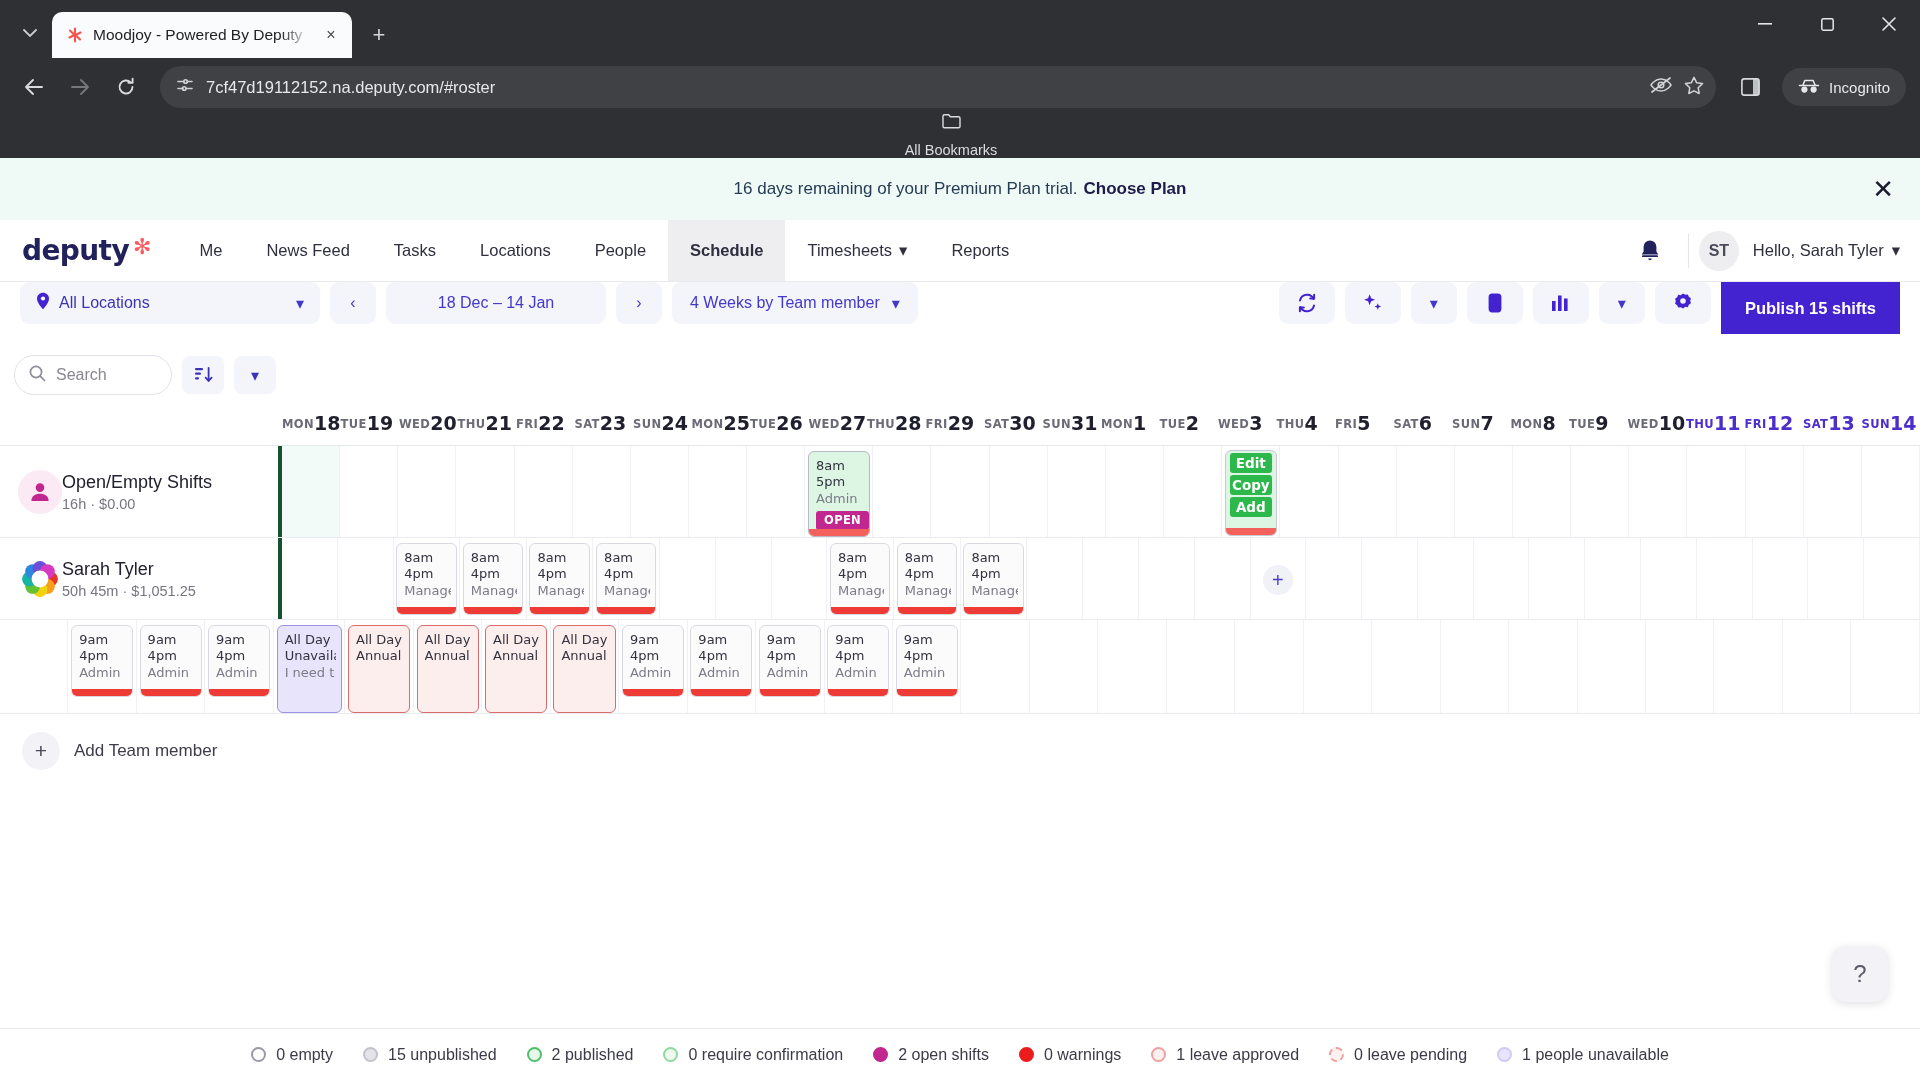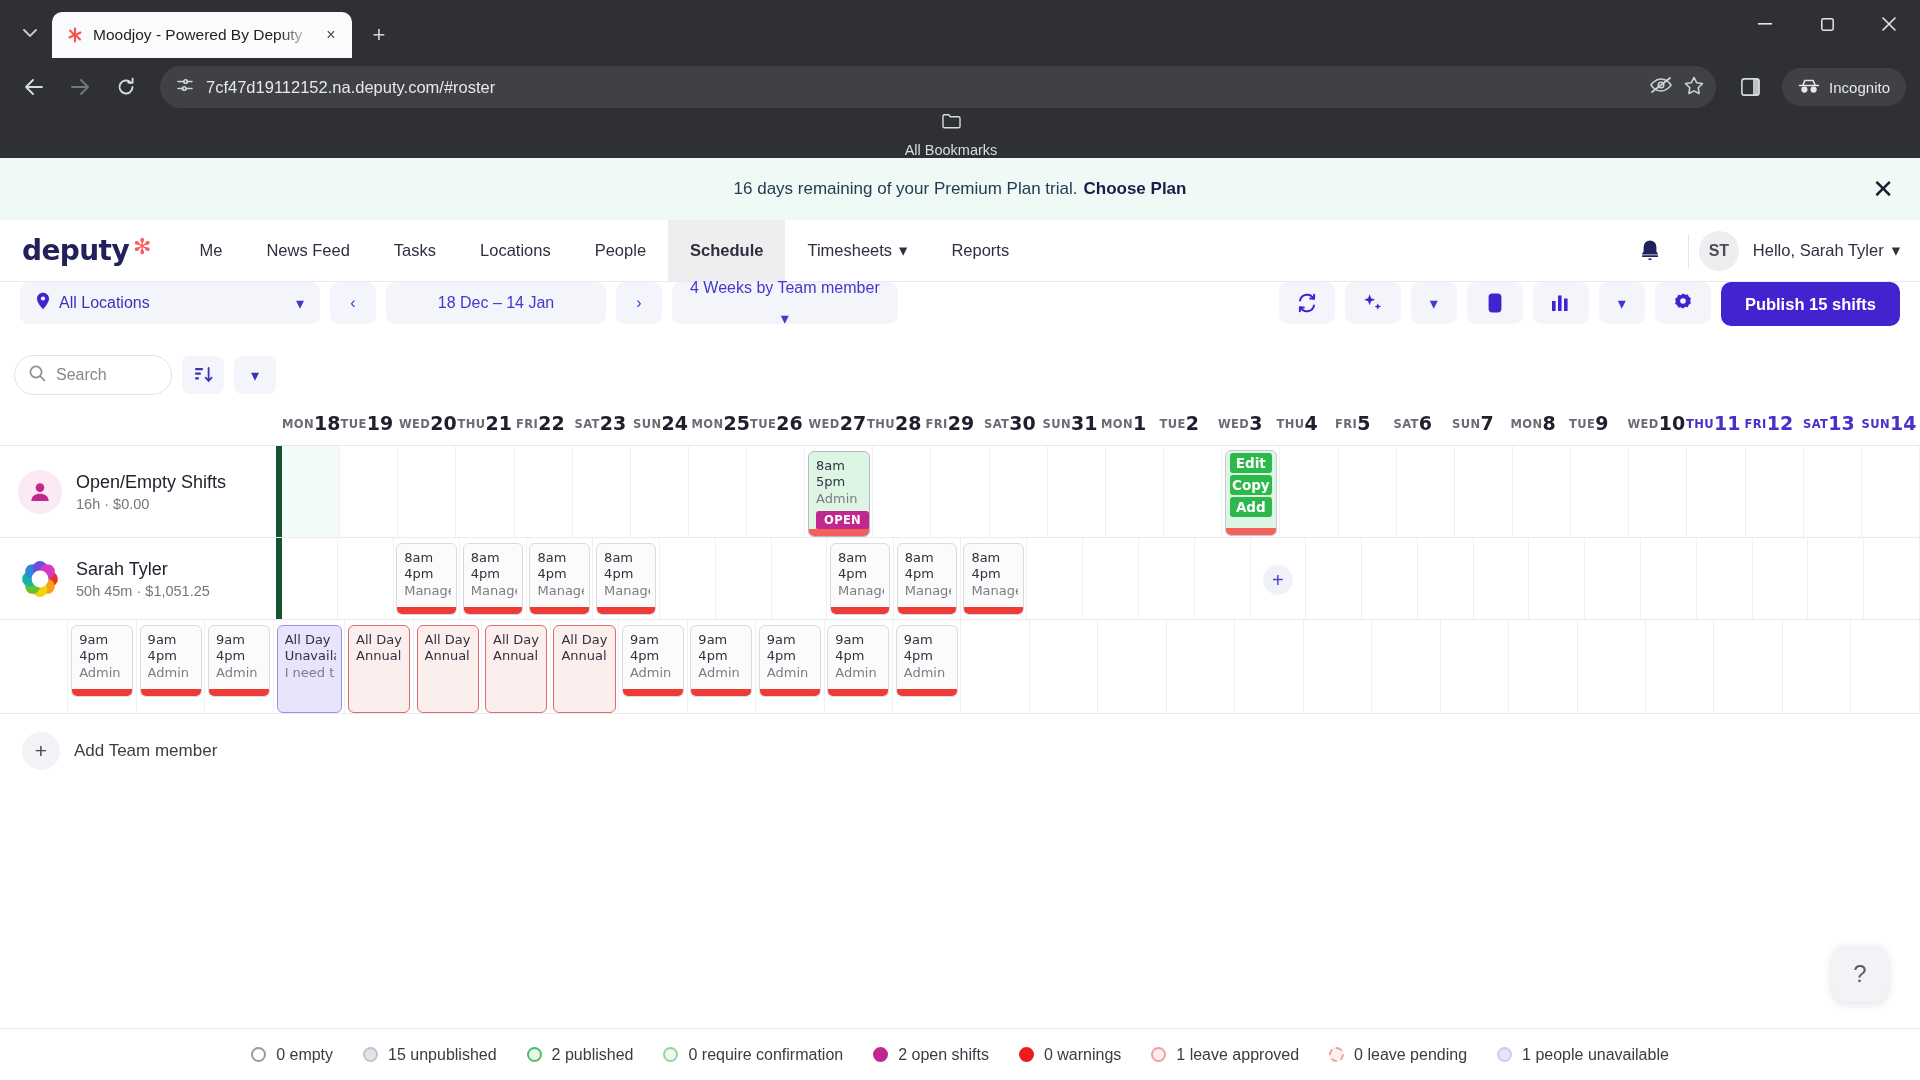--- a/index.html
+++ b/index.html
@@ -81,26 +81,26 @@
   
   .sched-toolbar { height: 66px; display: flex; padding: 0 20px; gap: 10px; background:#fff;}
   .ctl {
     background: #f4f4fb; color: #4338ca; border-radius: 9px; height: 42px;
     display: flex; align-items: center; justify-content: center; font-size: 16px; gap: 9px;
   }
   .ctl.loc { width: 300px; padding: 0 16px; justify-content: space-between; }
   .ctl.loc .lbl { display:flex; align-items:center; gap:9px; color:#3b33b5; }
   .ctl.arrow { width: 46px; }
   .ctl.daterange { width: 220px; font-weight: 500; }
-  .ctl.view { padding: 0 18px; gap: 12px; flex-direction: column;}
+  .ctl.view { padding: 0 18px; gap: 12px;}
   .ctl.icon { width: 56px; }
   .ctl.icon-sm { width: 46px; }
   .sep { flex: 1; }
   .publish-btn {
-    background: #4322cf; color: #fff; border-radius: 10px; height: 44px; padding: 0 24px;
+    background: #4322cf; color: #fff; border-radius: 0; height: 52px; padding: 0 24px;
     display: flex; align-items: center; font-size: 16.5px; font-weight: 700;
   }
 
   
   .search-row { height: 54px; display: flex; align-items: center; padding: 0 14px; gap: 10px; background:#fff;}
   .search-box {
     width: 158px; height: 40px; border: 1px solid #e2e2ea; border-radius: 21px;
     display: flex; align-items: center; gap: 10px; padding: 0 14px; color: #87878f; font-size: 16px;
   }
   .sq-btn { width: 42px; height: 38px; border-radius: 8px; background: #f4f4fb; color: #3b33b5; display:flex;align-items:center;justify-content:center;}
@@ -115,22 +115,22 @@
     font-family: "DejaVu Sans", sans-serif;
   }
   .day-dow { font-size: 11.5px; color: #6b6b77; letter-spacing: .4px; font-weight: 700;}
   .day-num { font-size: 19px; color: #1f1f2e; font-weight: 700; line-height: 1.05; }
   .day-cell.hl .day-dow, .day-cell.hl .day-num { color: #4b2ecb; }
 
   .row {
     display: flex; border-bottom: 1px solid #eaeaf1; position: relative; min-height: 82px;
   }
   .row-name {
-    width: 282px; flex: 0 0 282px; display: flex; align-items: center; gap: 14px; padding-left: 18px;
-    border-right: 6px solid #14532d;
+    width: 282px; flex: 0 0 282px; display: flex; align-items: center; padding-left: 18px;
+    border-right: 4px solid #14532d;
   }
   .av { width: 44px; height: 44px; border-radius: 50%; flex: 0 0 44px; display:flex;align-items:center;justify-content:center;}
   .av.open { background: #fbe9f3; color: #c2268f;}
   .av.initials { background: #ededf0; color: #4c4c58; font-weight: 700; font-size: 18px;}
   .nm { font-size: 18px; color: #22222e; line-height: 1.25; }
   .sub { font-size: 14.5px; color: #76767f; margin-top: 2px;}
   .row-cells { flex: 1; display: flex; position: relative; }
   .cell { flex: 1 1 0; border-right: 1px solid #f0f0f5; position: relative; display:flex; align-items:flex-start; justify-content:center; padding-top: 5px;}
   .cell.tint { background: #f3fbf8; }
 

